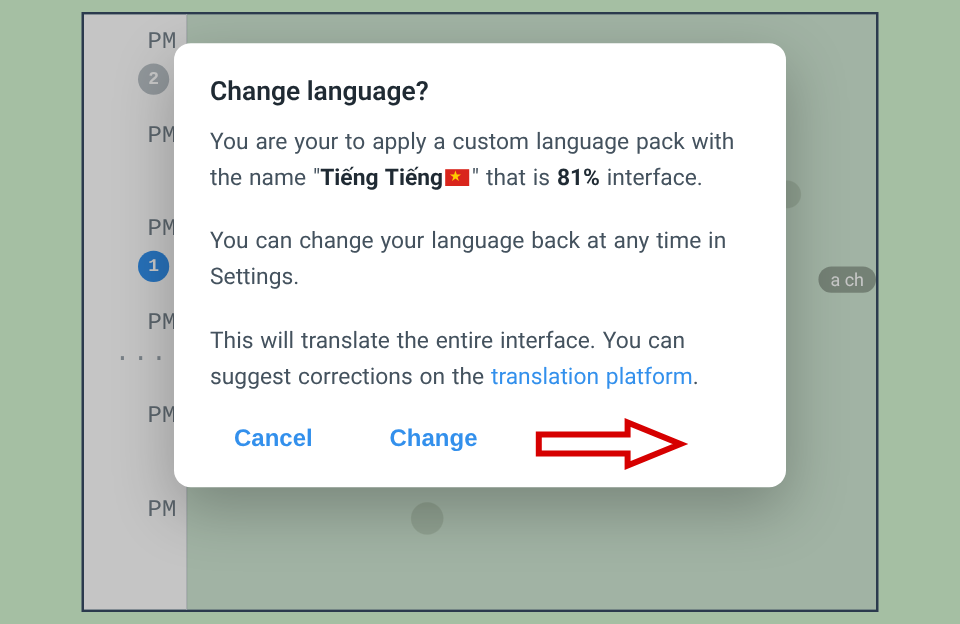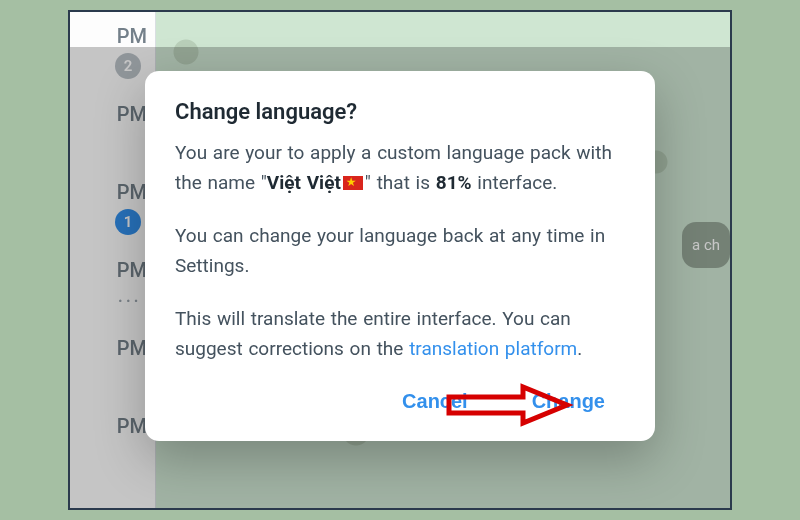--- a/index.html
+++ b/index.html
@@ -22,20 +22,21 @@
     .sidebar {
       width: 86px; height: 100%;
       background: #fdfdfd;
       border-right: 1px solid #d9dee2;
       padding-top: 2px;
     }
     .chat-item {
       height: 78px;
       position: relative;
       border-bottom: 1px solid transparent;
+      font-family: Liberation Mono, monospace;
     }
     .time-stub {
       position: absolute; right: 8px; top: 10px;
       color: #74808a; font-size: 20px; font-weight: 500;
     }
     .badge {
       position: absolute; right: 14px; bottom: 12px;
       min-width: 26px; height: 26px; border-radius: 13px;
       display: flex; align-items: center; justify-content: center;
       color: #fff; font-size: 15px; font-weight: 600;
@@ -57,29 +58,29 @@
         radial-gradient(circle at 30px 40px, #5a6b4d 12px, transparent 13px),
         radial-gradient(circle at 120px 200px, #5a6b4d 16px, transparent 17px),
         radial-gradient(circle at 300px 90px, #5a6b4d 10px, transparent 11px),
         radial-gradient(circle at 420px 340px, #5a6b4d 14px, transparent 15px),
         radial-gradient(circle at 500px 150px, #5a6b4d 11px, transparent 12px),
         radial-gradient(circle at 200px 420px, #5a6b4d 13px, transparent 14px);
     }
     .select-chip {
       position: absolute; right: 0px; top: 210px;
       background: rgba(0,0,0,0.28);
-      color: #fff; padding: 14px 10px; border-radius: 14px;
+      color: #fff; padding: 2px 10px; border-radius: 14px;
       font-size: 15px;
     }
 
     
     .overlay {
       position: absolute; inset: 0;
       background: rgba(0,0,0,0.22);
-      display: flex; align-items: flex-start; justify-content: center; margin-top: 35px;
+      display: flex; align-items: flex-start; justify-content: center;
     }
     .dialog {
       margin-top: 24px;
       width: 510px;
       background: #ffffff;
       border-radius: 14px;
       padding: 28px 30px 14px 30px;
       box-shadow: 0 18px 50px rgba(0,0,0,0.25);
       position: relative;
     }
@@ -97,21 +98,21 @@
     .flag {
       display: inline-block; width: 20px; height: 14px; background: #d9251c;
       position: relative; vertical-align: -1px; margin: 0 2px;
     }
     .flag::after {
       content: "★"; position: absolute; left: 3px; top: -3px;
       color: #ffcc00; font-size: 12px;
     }
     .link { color: #3390ec; }
     .actions {
-      display: flex; justify-content: flex-end; gap: 40px;
+      display: flex; gap: 40px;
       padding: 10px 8px 6px 8px;
     }
     .btn {
       background: none; border: none; cursor: pointer;
       font-size: 20px; font-weight: 600; color: #3390ec;
       padding: 8px 12px; border-radius: 6px;
     }
     .btn.cancel { position: relative; }
     .btn.cancel::before {
       content: ""; position: absolute; left: -24px; top: 6px;
@@ -157,21 +158,21 @@
       <div class="pattern"></div>
       <div class="select-chip">a ch</div>
     </div>
   </div>
 
   <div class="overlay">
     <div class="dialog">
       <h2>Change language?</h2>
 
       <p>
-        <span>You are your to apply a custom language pack with the name "</span><span class="bold">Việt Việt</span><span class="flag"></span><span>" that is </span><span class="bold">81%</span><span> interface.</span>
+        <span>You are your to apply a custom language pack with the name "</span><span class="bold">Tiếng Tiếng</span><span class="flag"></span><span>" that is </span><span class="bold">81%</span><span> interface.</span>
       </p>
 
       <p>You can change your language back at any time in Settings.</p>
 
       <p>
         <span>This will translate the entire interface. You can suggest corrections on the </span><span class="link">translation platform</span><span>.</span>
       </p>
 
       <div class="actions">
         <button class="btn cancel">Cancel</button>

